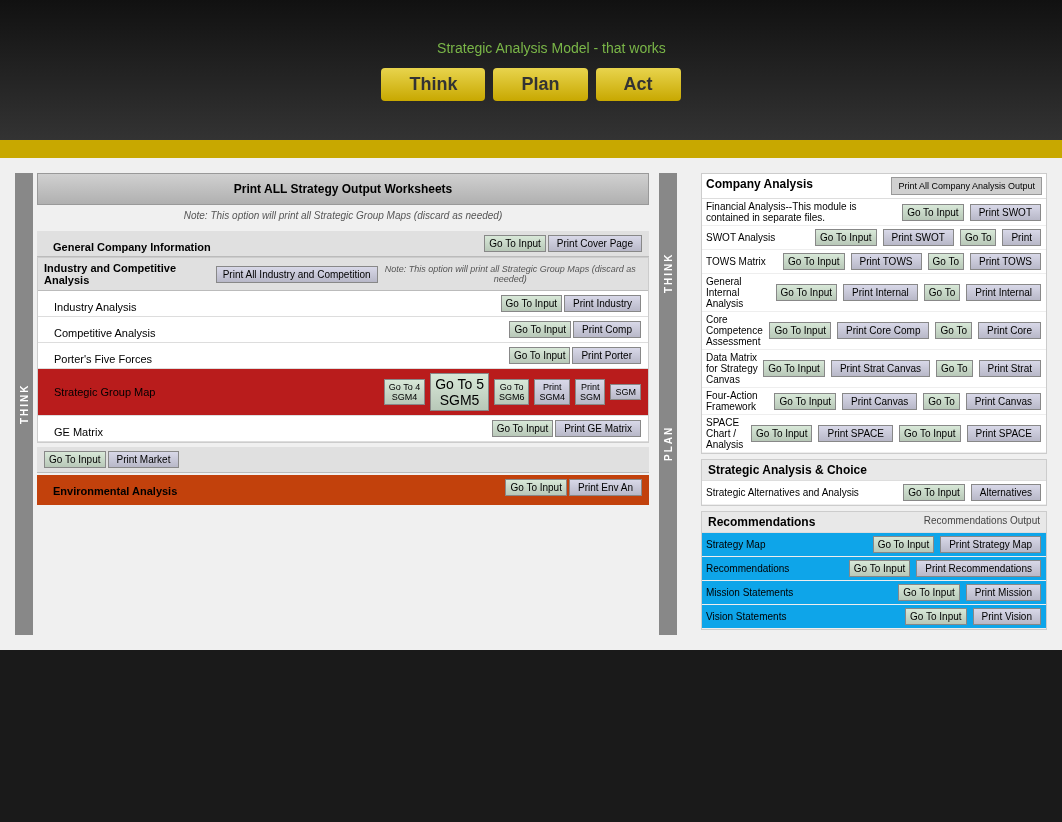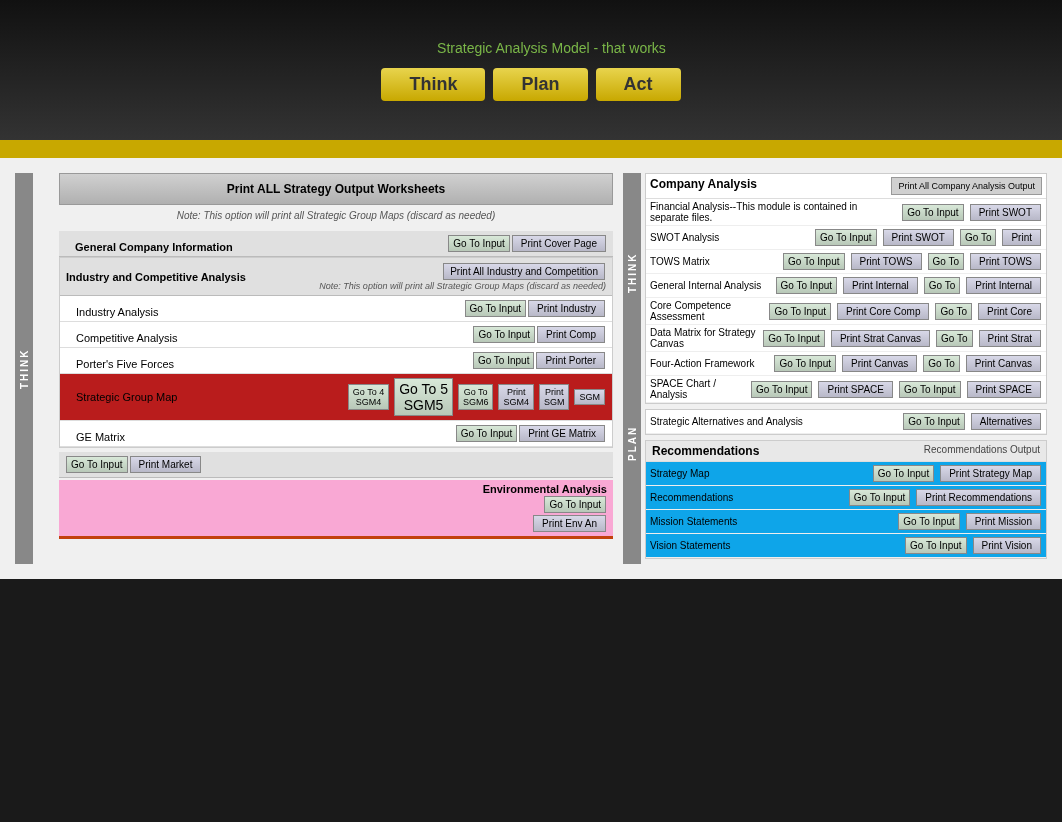--- a/index.html
+++ b/index.html
@@ -63,23 +63,22 @@
     
     .main-content {
       display: flex;
       width: 100%;
       background: #f0f0f0;
       padding: 15px;
       gap: 10px;
     }
     
     .left-panel {
-      width: 554px;
+      width: 612px;
       position: relative;
-      margin-left: 22px;
     }
     .print-all-btn {
       background: linear-gradient(to bottom, #d0d0d0, #b0b0b0);
       border: 1px solid #999;
       text-align: center;
       padding: 8px;
       font-size: 12px;
       font-weight: bold;
       cursor: pointer;
       margin-bottom: 5px;
@@ -204,21 +203,21 @@
         <div class="section-row" style="background:#e0e0e0; border-bottom:1px solid #bbb;">
           <span class="row-label row-label-bold">General Company Information</span>
           <button class="btn-goto">Go To Input</button>
           <button class="btn-print">Print Cover Page</button>
         </div>
 
         
         <div style="border: 1px solid #ccc; margin-bottom:4px;">
           <div style="background:#e0e0e0; padding:4px 6px; display:flex; align-items:center; justify-content:space-between; border-bottom:1px solid #bbb;">
             <span class="row-label-bold" style="font-size:11px;">Industry and Competitive Analysis</span>
-            <div style="display:flex; flex-direction:column; align-items:flex-end;">
+            <div style="display:flex; align-items:center;">
               <button class="btn-print" style="font-size:10px; padding:2px 6px;">Print All Industry and Competition</button>
               <span style="font-size:9px; color:#555; font-style:italic; text-align:center;">Note:  This option will print all Strategic Group Maps (discard as needed)</span>
             </div>
           </div>
 
           <div class="section-row">
             <span class="row-label">Industry Analysis</span>
             <button class="btn-goto">Go To Input</button>
             <button class="btn-print">Print Industry</button>
           </div>
@@ -252,40 +251,40 @@
           </div>
         </div>
 
         
         <div class="section-row" style="background:#e0e0e0; border-bottom:1px solid #bbb; margin-bottom:2px;">
           <button class="btn-goto">Go To Input</button>
           <button class="btn-print">Print Market</button>
         </div>
 
         
-        <div class="section-row" style="background:#f9a8d4; border-bottom:3px solid #c2410c;flex-direction:column;">
+        <div class="section-row" style="background:#c2410c; border-bottom:5px solid #c2410c;">
           <span class="row-label row-label-bold">Environmental Analysis</span>
           <button class="btn-goto">Go To Input</button>
           <button class="btn-print">Print Env An</button>
         </div>
       </div>
     </div>
 
     <div style="display:flex; gap:4px; flex:1;">
 
       <div style="width:18px; background:#888; color:white; display:flex; flex-direction:column;">
         <div style="flex:0 0 auto; height:200px; display:flex; align-items:center; justify-content:center; writing-mode:vertical-rl; transform:rotate(180deg); font-size:10px; font-weight:bold; letter-spacing:2px; color:white;">
           <span>THINK</span>
         </div>
         <div style="flex:0 0 auto; height:140px; display:flex; align-items:center; justify-content:center; writing-mode:vertical-rl; transform:rotate(180deg); font-size:10px; font-weight:bold; letter-spacing:2px; color:white;">
           <span>PLAN</span>
         </div>
       </div>
 
-      <div style="flex:1;">
+      <div style="flex:1;margin-left:20px;">
 
         <div style="border:1px solid #ccc; background:white; margin-bottom:5px;">
           <div class="company-analysis-header">
             <span style="font-weight:bold; font-size:12px;">Company Analysis</span>
             <button class="print-all-company-btn">Print All Company Analysis Output</button>
           </div>
 
           <div class="right-row">
             <span class="right-row-label">Financial Analysis--This module is contained in separate files.</span>
             <button class="btn-goto">Go To Input</button>
@@ -343,20 +342,23 @@
           <div class="right-row">
             <span class="right-row-label">SPACE Chart / Analysis</span>
             <button class="btn-goto">Go To Input</button>
             <button class="btn-print">Print SPACE</button>
             <button class="btn-goto">Go To Input</button>
             <button class="btn-print">Print SPACE</button>
           </div>
         </div>
 
         <div style="border:1px solid #ccc; background:white; margin-bottom:5px;">
+          <div style="font-weight:bold; font-size:12px; padding:3px 6px; border-bottom:1px solid #ddd; background:#e8e8e8;">
+            <span>Strategic Analysis &amp; Choice</span>
+          </div>
           <div class="right-row">
             <span class="right-row-label">Strategic Alternatives and Analysis</span>
             <button class="btn-goto">Go To Input</button>
             <button class="btn-print">Alternatives</button>
           </div>
         </div>
 
         <div style="border:1px solid #ccc; background:#0ea5e9; margin-bottom:5px;">
           <div style="font-weight:bold; font-size:12px; padding:3px 6px; border-bottom:1px solid #ddd; background:#e8e8e8; display:flex; justify-content:space-between;">
             <span>Recommendations</span>

